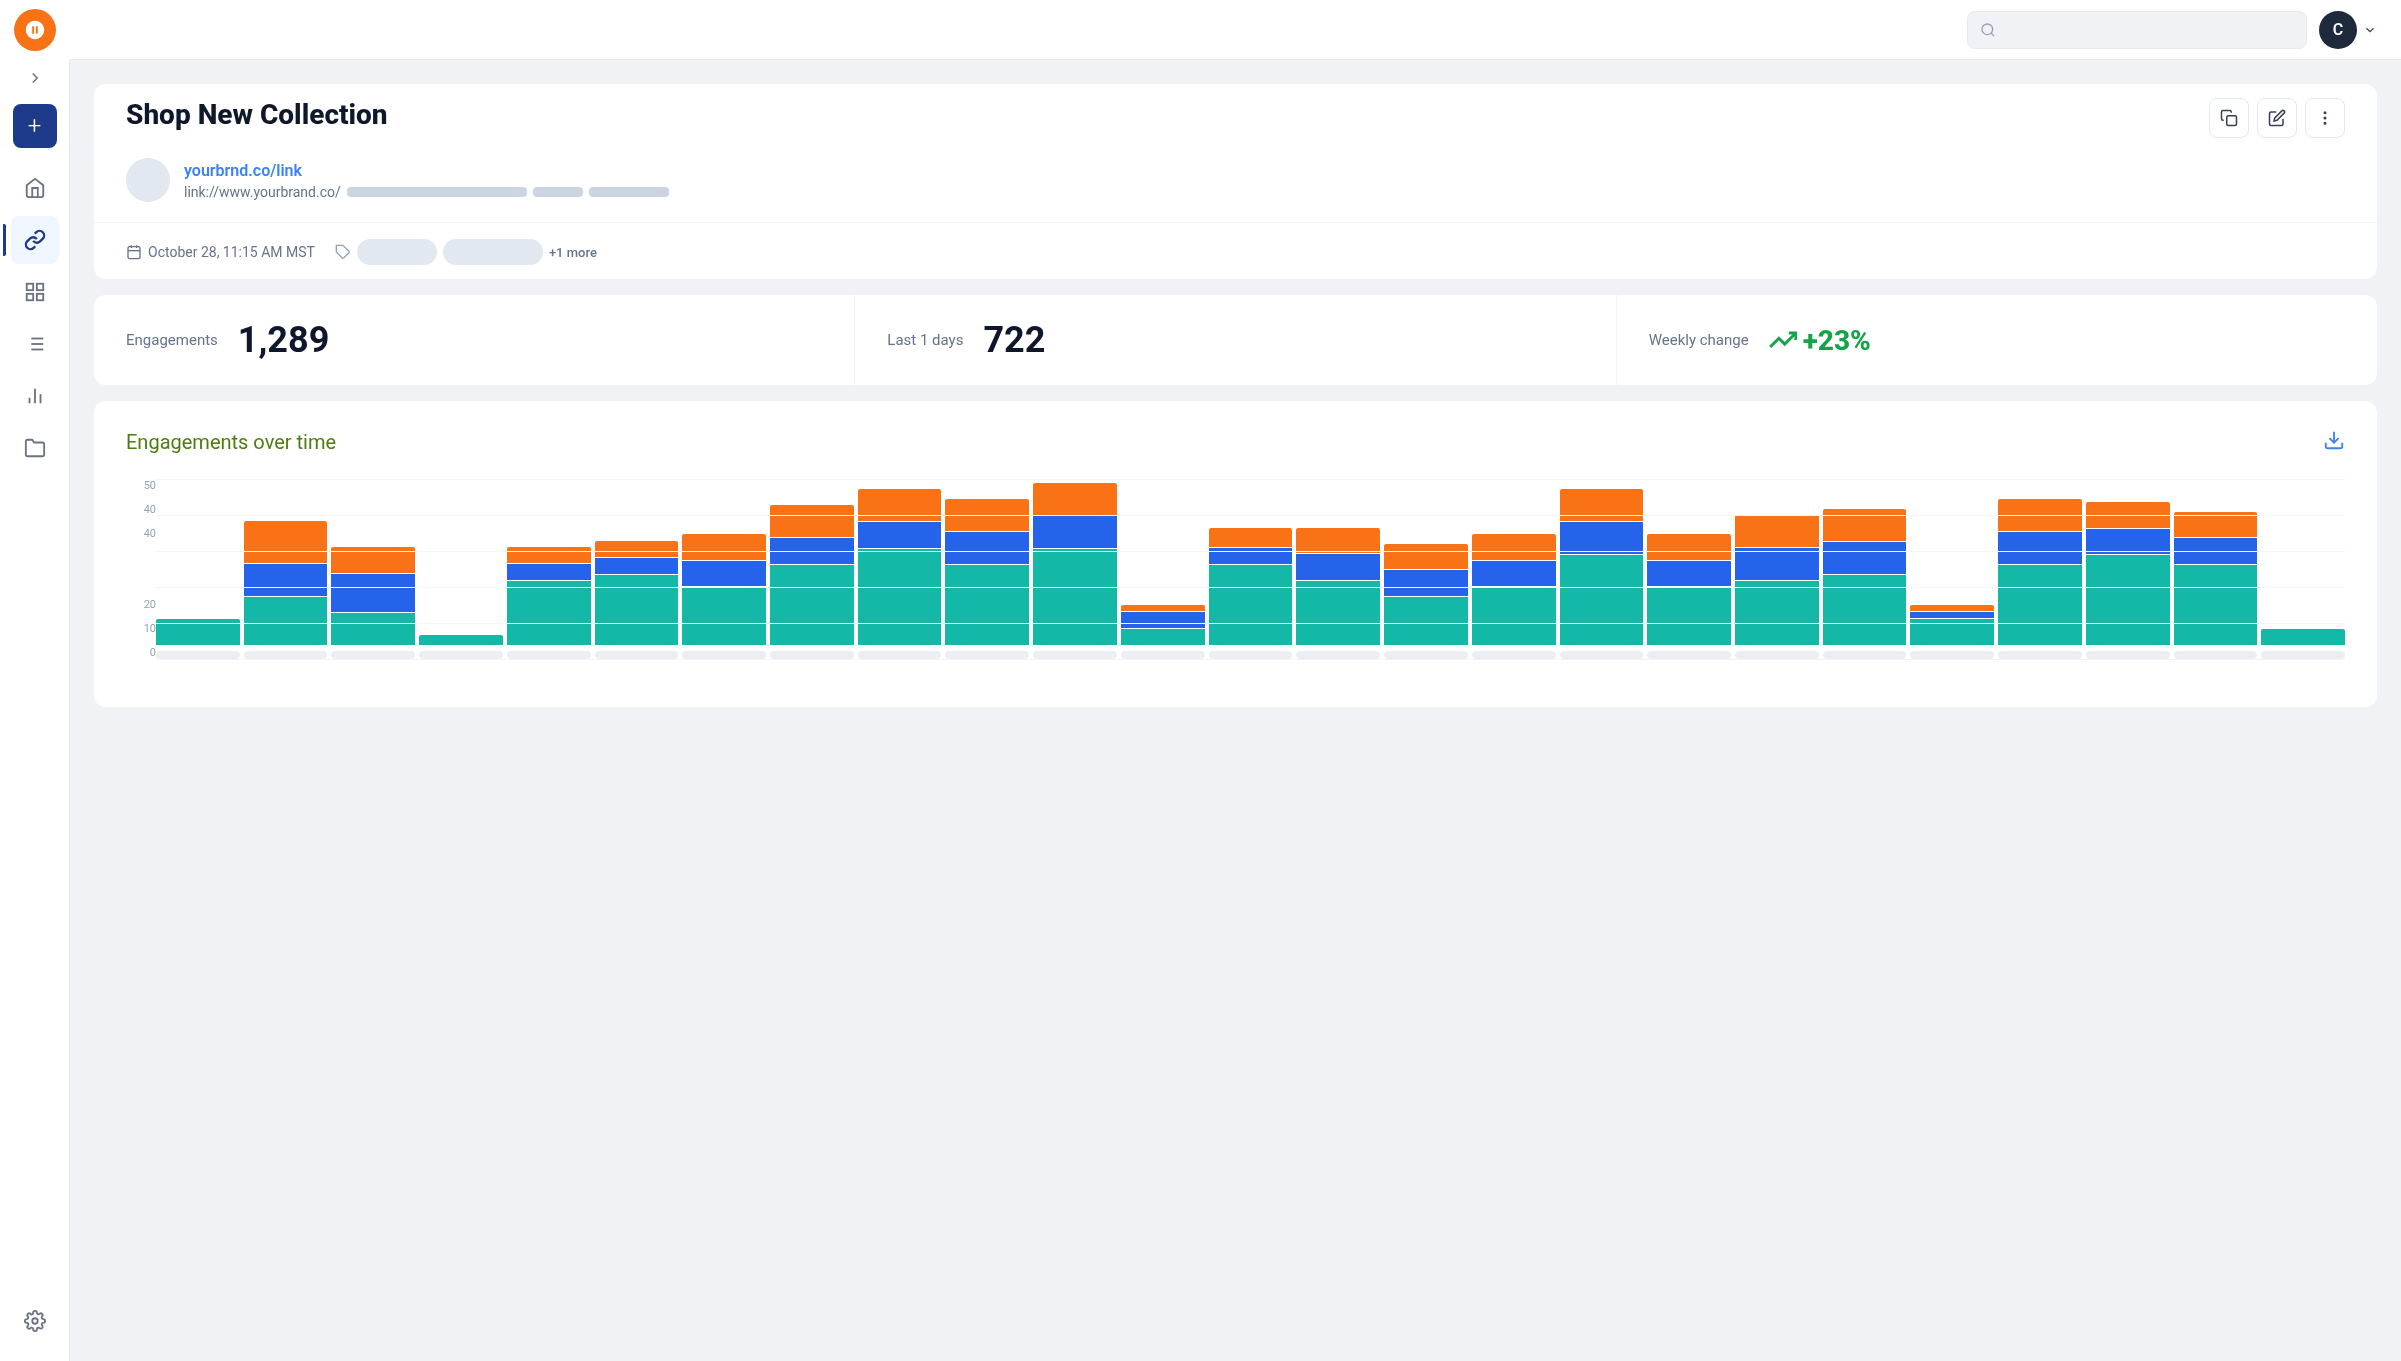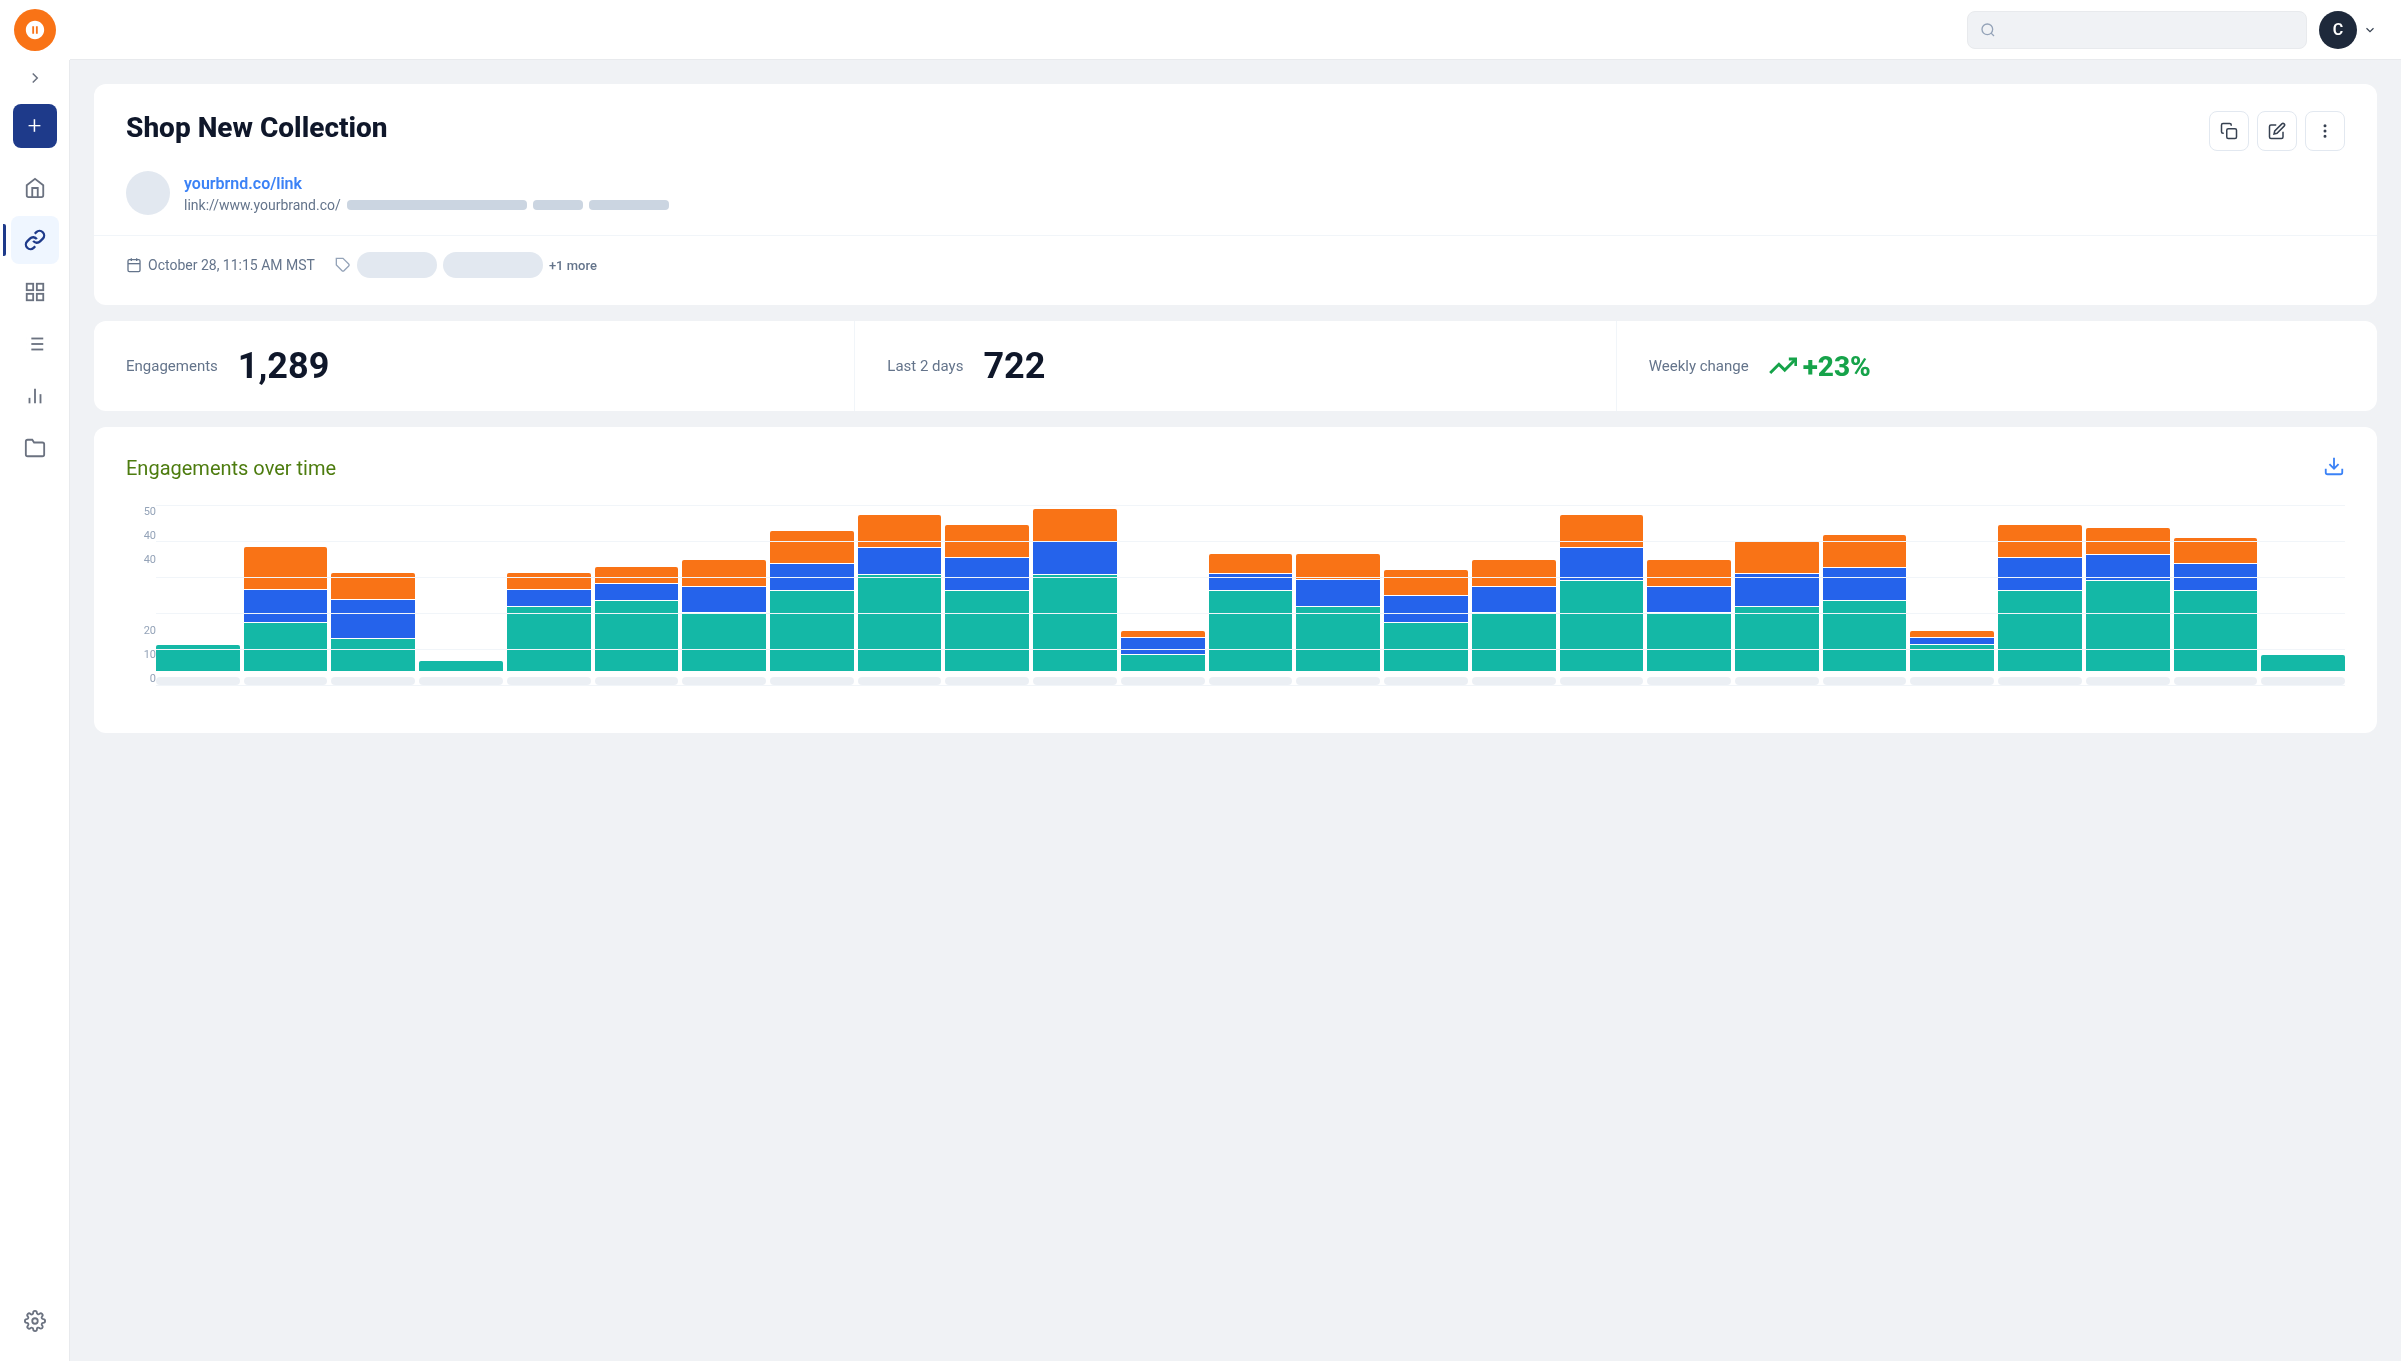--- a/index.html
+++ b/index.html
@@ -172,21 +172,21 @@
       padding: 24px;
       display: flex;
       flex-direction: column;
       gap: 16px;
     }
 
     
     .link-card {
       background: #fff;
       border-radius: 12px;
-      padding: 27px 32px;
+      padding: 14px 32px;
     }
     .link-card-header {
       display: flex;
       align-items: flex-start;
       justify-content: space-between;
       margin-bottom: 20px;
     }
     .link-title {
       font-size: 28px;
       font-weight: 800;
@@ -517,21 +517,21 @@
         </div>
       </div>
     </div>
 
     <div class="stats-bar">
       <div class="stat-item">
         <span class="stat-label">Engagements</span>
         <span class="stat-value">1,289</span>
       </div>
       <div class="stat-item">
-        <span class="stat-label">Last 2 days</span>
+        <span class="stat-label">Last 1 days</span>
         <span class="stat-value">722</span>
       </div>
       <div class="stat-item">
         <span class="stat-label">Weekly change</span>
         <div class="stat-change">
           <svg class="arrow-up" viewBox="0 0 24 24" fill="none" stroke="#16a34a" stroke-width="2.5">
             <polyline points="23 6 13.5 15.5 8.5 10.5 1 18"></polyline>
               <polyline points="17 6 23 6 23 12"></polyline>
           </svg>
           <span>+23%</span>

